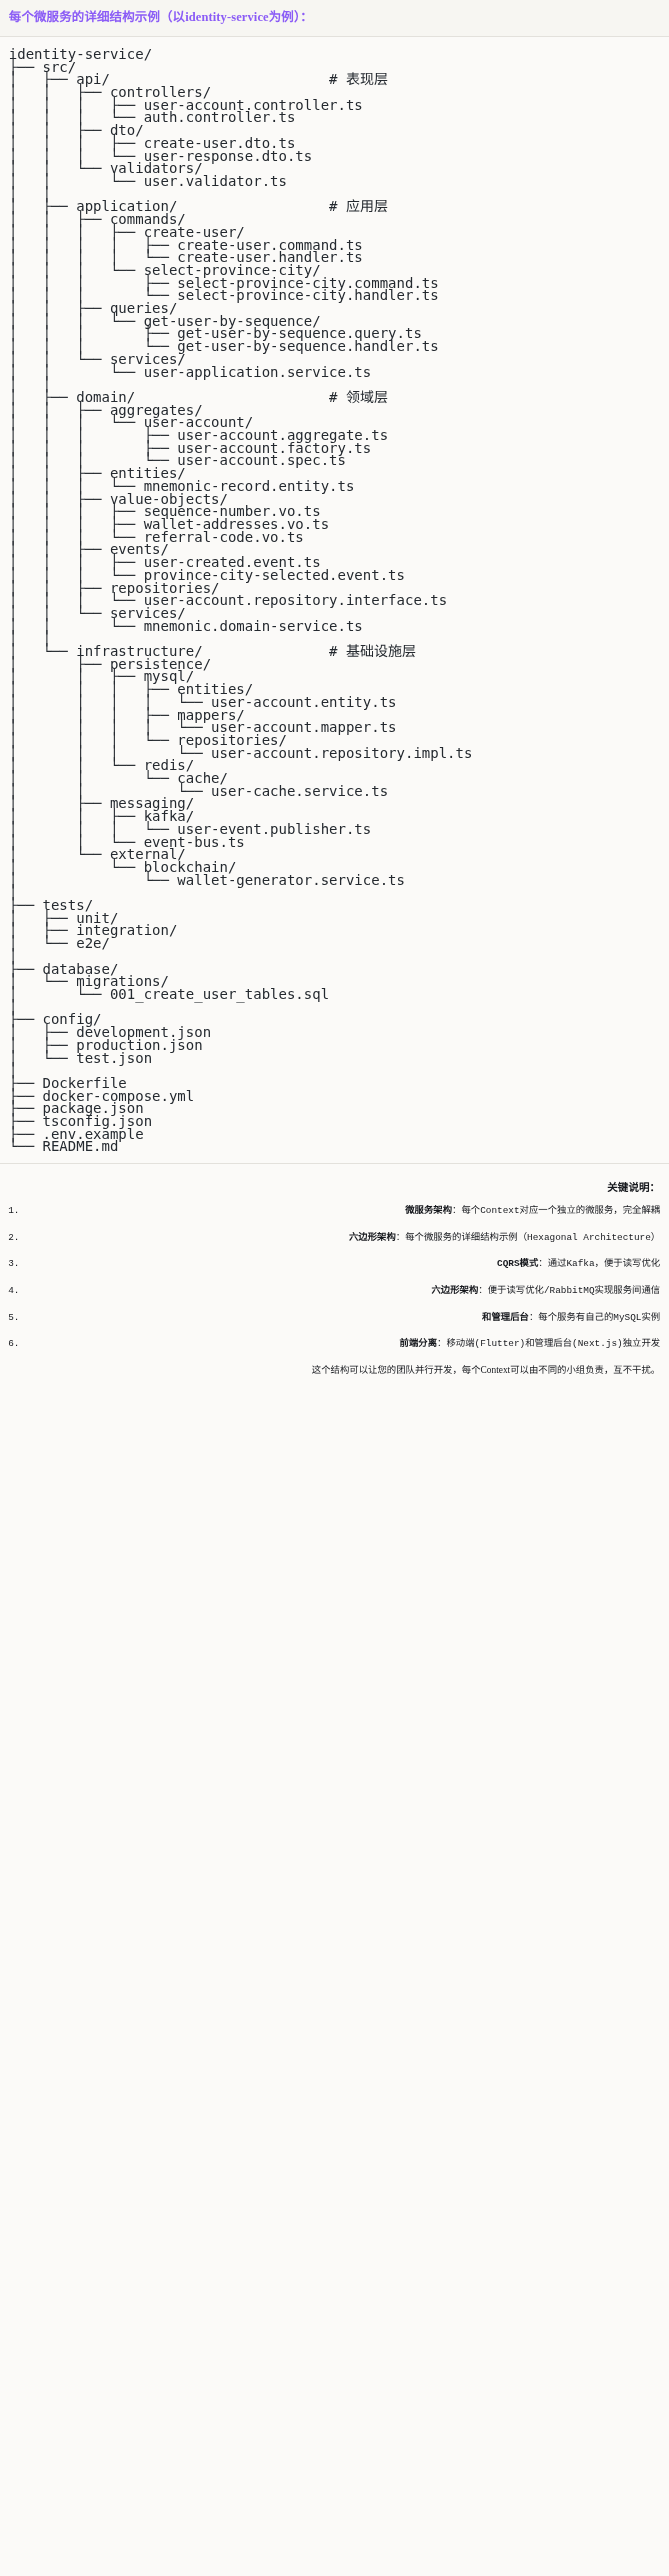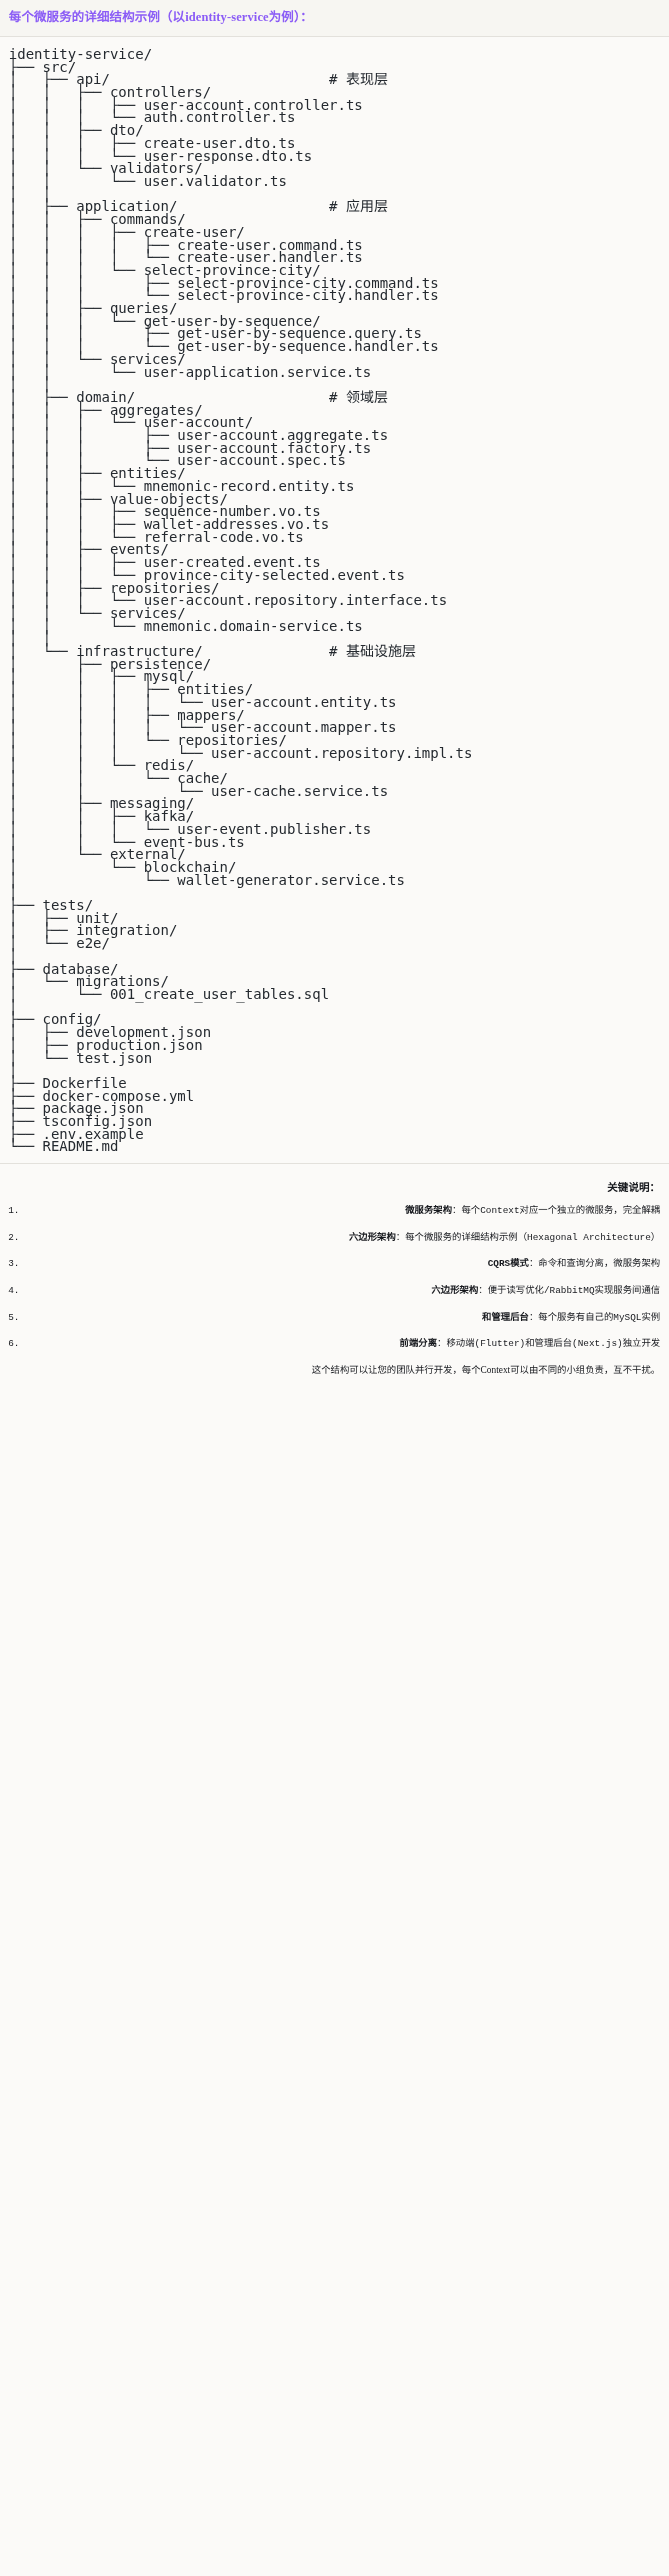--- a/index.html
+++ b/index.html
@@ -189,21 +189,21 @@
 ├── .env.example
 └── README.md</pre>
   </div>
 
   <div class="notes-block">
     <div class="notes-title">关键说明：</div>
 
     <ol class="notes-list">
       <li><span class="term">微服务架构</span><span>：每个Context对应一个独立的微服务，完全解耦</span></li>
       <li><span class="term">六边形架构</span><span>：每个微服务的详细结构示例（Hexagonal Architecture）</span></li>
-      <li><span class="term">CQRS模式</span><span>：命令和查询分离，微服务架构</span></li>
+      <li><span class="term">CQRS模式</span><span>：通过Kafka，便于读写优化</span></li>
       <li><span class="term">六边形架构</span><span>：便于读写优化/RabbitMQ实现服务间通信</span></li>
       <li><span class="term">和管理后台</span><span>：每个服务有自己的MySQL实例</span></li>
       <li><span class="term">前端分离</span><span>：移动端(Flutter)和管理后台(Next.js)独立开发</span></li>
     </ol>
 
     <p class="closing-note">这个结构可以让您的团队并行开发，每个Context可以由不同的小组负责，互不干扰。</p>
   </div>
 
 </div>
 

